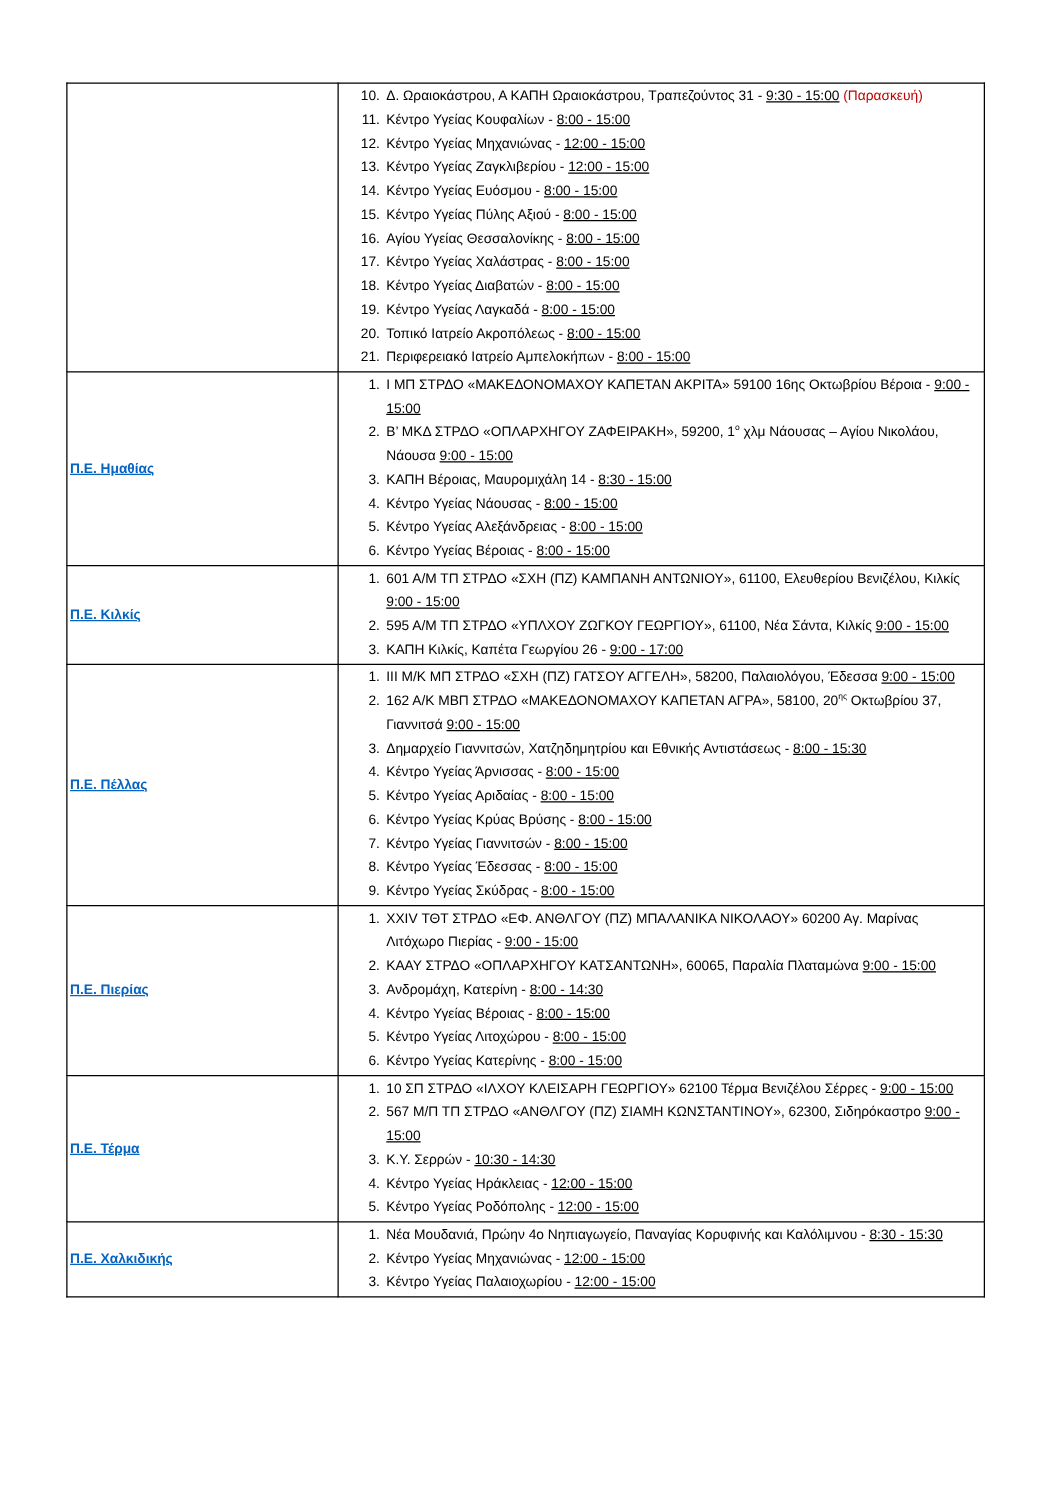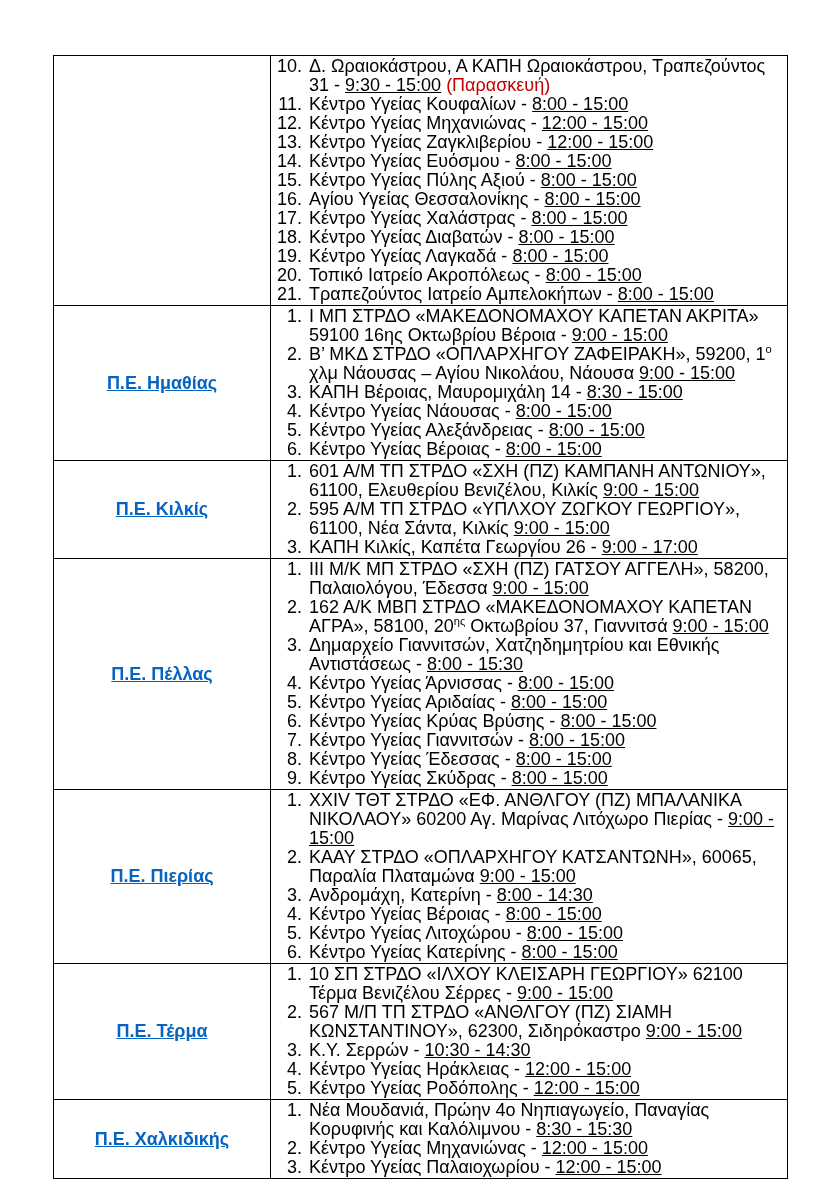--- a/index.html
+++ b/index.html
@@ -3,28 +3,28 @@
 <meta charset="utf-8">
 <style>
   html,body{margin:0;padding:0;background:#ffffff;}
   .page{
     position:relative;
     width:840px;height:1188px;
     background:#ffffff;
     overflow:hidden;
   }
   table.tbl{
-    position:absolute;left:53px;top:55px;width:734px;
+    position:absolute;left:53px;top:66px;width:734px;
     border-collapse:collapse;table-layout:fixed;
     font-family:"Liberation Sans", sans-serif;
-    font-size:18px;line-height:19px;color:#000000;
+    font-size:11px;line-height:19px;color:#000000;
   }
   .tbl td{border:1.5px solid #000000;}
   td.region-cell{
-    width:217px;text-align:center;vertical-align:middle;
+    width:217px;text-align:left;vertical-align:middle;
     padding:2px;
   }
   .region-link{
     color:var(--link-blue,#0563C1);
     font-weight:700;
     text-decoration:underline;
     cursor:pointer;
   }
   td.items-cell{
     vertical-align:top;
@@ -57,21 +57,21 @@
               <li class="facility-entry"><span>Κέντρο Υγείας Κουφαλίων - </span><span class="u">8:00 - 15:00</span></li>
               <li class="facility-entry"><span>Κέντρο Υγείας Μηχανιώνας - </span><span class="u">12:00 - 15:00</span></li>
               <li class="facility-entry"><span>Κέντρο Υγείας Ζαγκλιβερίου - </span><span class="u">12:00 - 15:00</span></li>
               <li class="facility-entry"><span>Κέντρο Υγείας Ευόσμου - </span><span class="u">8:00 - 15:00</span></li>
               <li class="facility-entry"><span>Κέντρο Υγείας Πύλης Αξιού - </span><span class="u">8:00 - 15:00</span></li>
               <li class="facility-entry"><span>Αγίου Υγείας Θεσσαλονίκης - </span><span class="u">8:00 - 15:00</span></li>
               <li class="facility-entry"><span>Κέντρο Υγείας Χαλάστρας - </span><span class="u">8:00 - 15:00</span></li>
               <li class="facility-entry"><span>Κέντρο Υγείας Διαβατών - </span><span class="u">8:00 - 15:00</span></li>
               <li class="facility-entry"><span>Κέντρο Υγείας Λαγκαδά - </span><span class="u">8:00 - 15:00</span></li>
               <li class="facility-entry"><span>Τοπικό Ιατρείο Ακροπόλεως - </span><span class="u">8:00 - 15:00</span></li>
-              <li class="facility-entry"><span>Τραπεζούντος Ιατρείο Αμπελοκήπων - </span><span class="u">8:00 - 15:00</span></li>
+              <li class="facility-entry"><span>Περιφερειακό Ιατρείο Αμπελοκήπων - </span><span class="u">8:00 - 15:00</span></li>
             </ol>
           </td>
         </tr>
         <tr>
           <td class="region-cell"><span class="region-link">Π.Ε. Ημαθίας</span></td>
           <td class="items-cell">
             <ol class="facility-list" start="1">
               <li class="facility-entry"><span>Ι ΜΠ ΣΤΡΔΟ «ΜΑΚΕΔΟΝΟΜΑΧΟΥ ΚΑΠΕΤΑΝ ΑΚΡΙΤΑ» 59100 16ης Οκτωβρίου Βέροια - </span><span class="u">9:00 - 15:00</span></li>
               <li class="facility-entry"><span>Β’ ΜΚΔ ΣΤΡΔΟ «ΟΠΛΑΡΧΗΓΟΥ ΖΑΦΕΙΡΑΚΗ», 59200, 1</span><span class="sup">ο</span><span> χλμ Νάουσας – Αγίου Νικολάου, Νάουσα </span><span class="u">9:00 - 15:00</span></li>
               <li class="facility-entry"><span>ΚΑΠΗ Βέροιας, Μαυρομιχάλη 14 - </span><span class="u">8:30 - 15:00</span></li>

